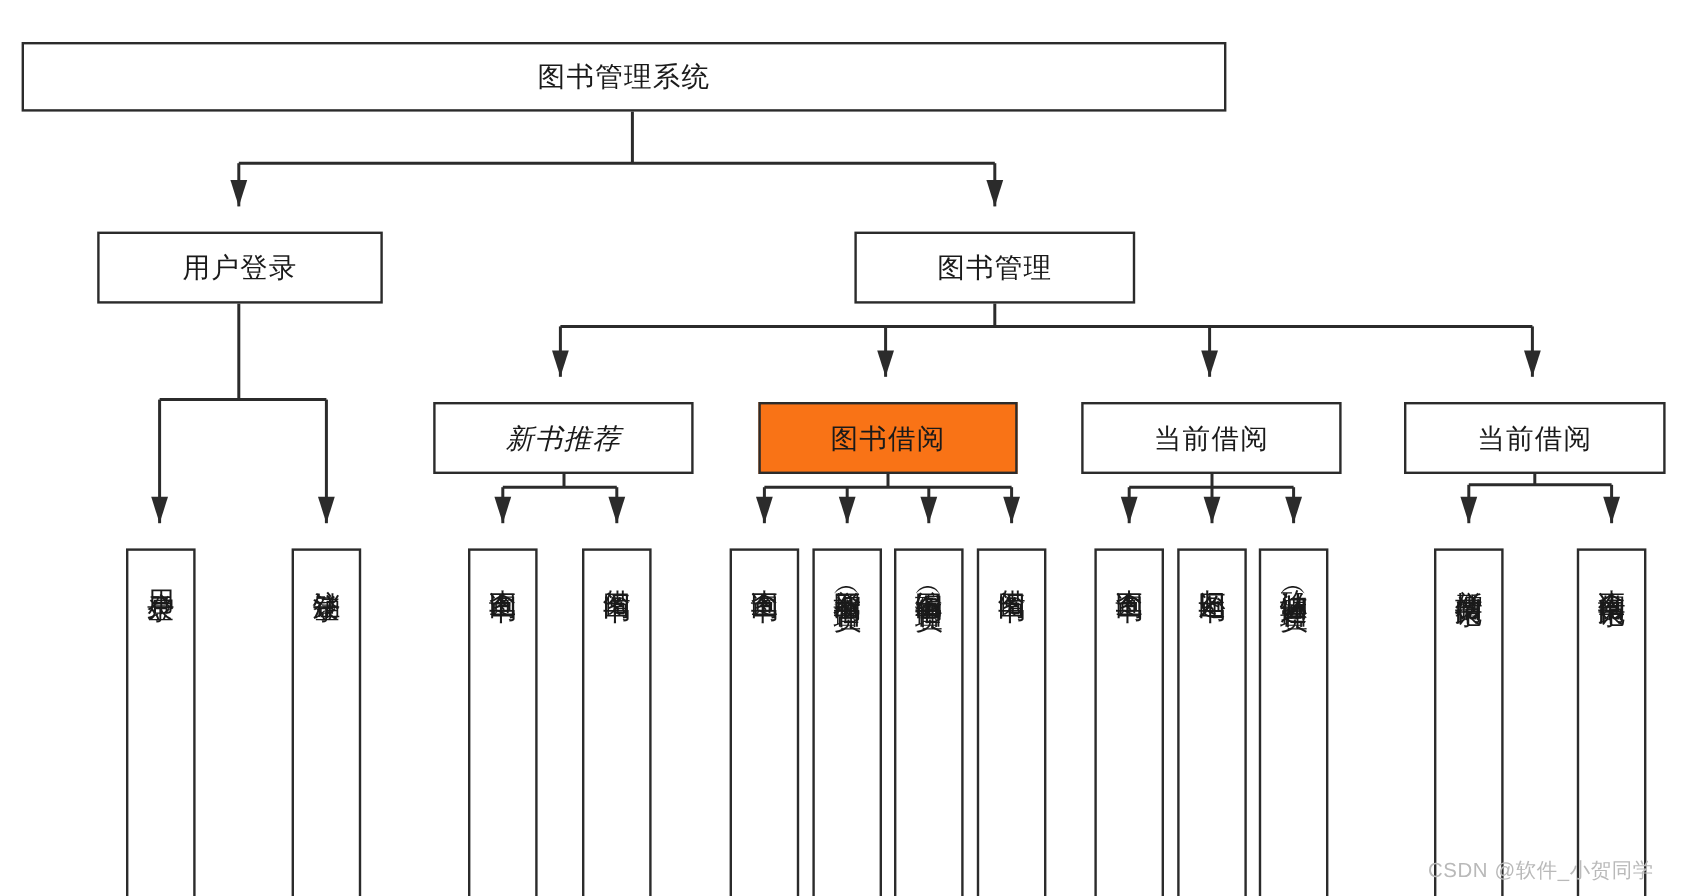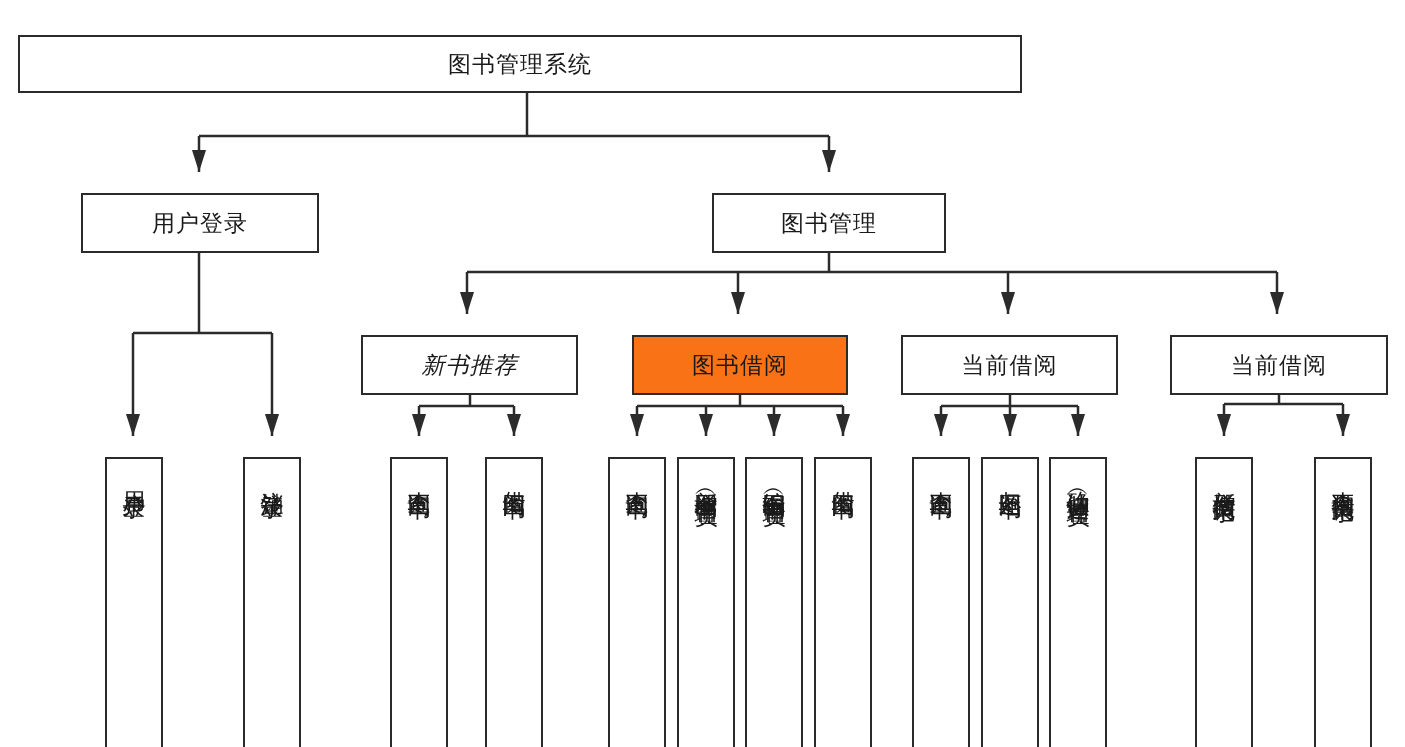--- a/index.html
+++ b/index.html
@@ -183,13 +183,14 @@
       <div class="node-box vert" style="left: 1049px; top: 436px; width: 58px; height: 297px; border-color: rgb(43, 43, 43); background: rgb(255, 255, 255); color: rgb(26, 26, 26);">
         <span class="node-label-v">确认归还（管理员）</span>
       </div>
       <div class="node-box vert" style="left: 1195px; top: 436px; width: 58px; height: 297px; border-color: rgb(43, 43, 43); background: rgb(255, 255, 255); color: rgb(26, 26, 26);">
         <span class="node-label-v">新增借阅记录</span>
       </div>
       <div class="node-box vert" style="left: 1314px; top: 436px; width: 58px; height: 297px; border-color: rgb(43, 43, 43); background: rgb(255, 255, 255); color: rgb(26, 26, 26);">
         <span class="node-label-v">查询借阅记录</span>
       </div>
     </div>
+  <div class="watermark" style="left: 1190px; top: 714px; color: rgb(185, 185, 185);">CSDN @软件_小贺同学</div>
 </div>
 
 </body></html>

